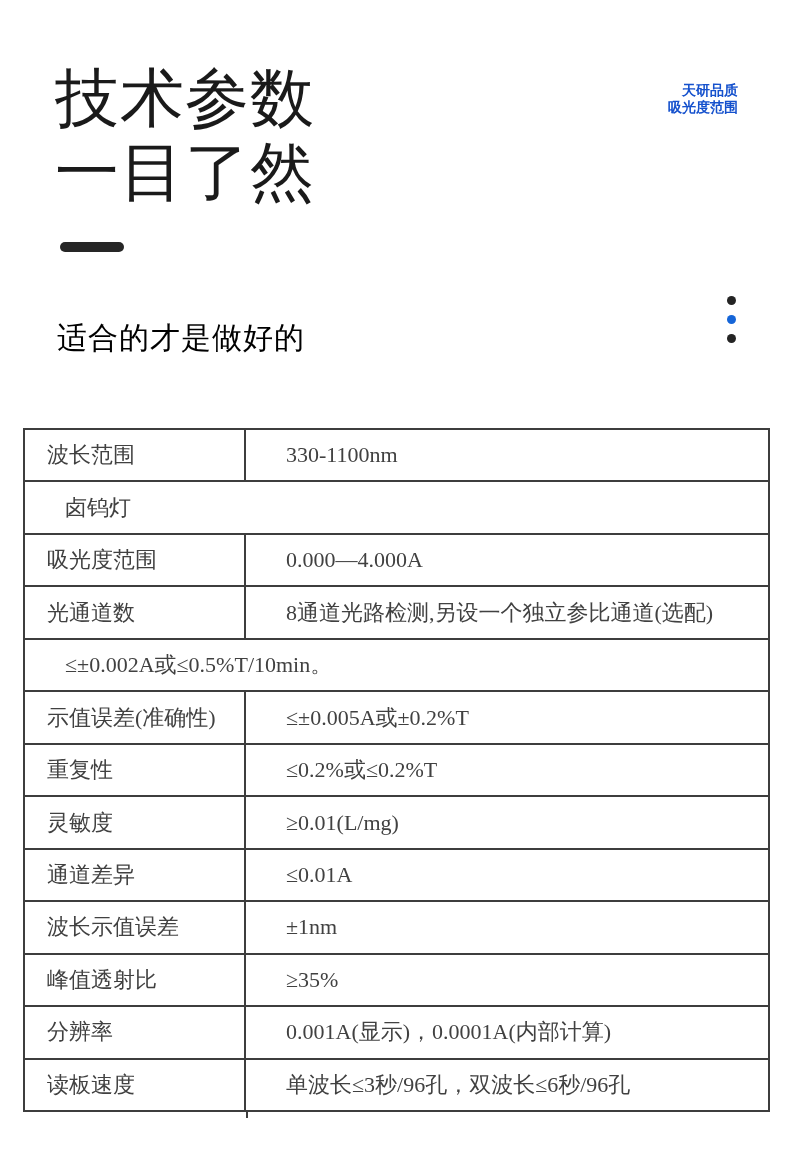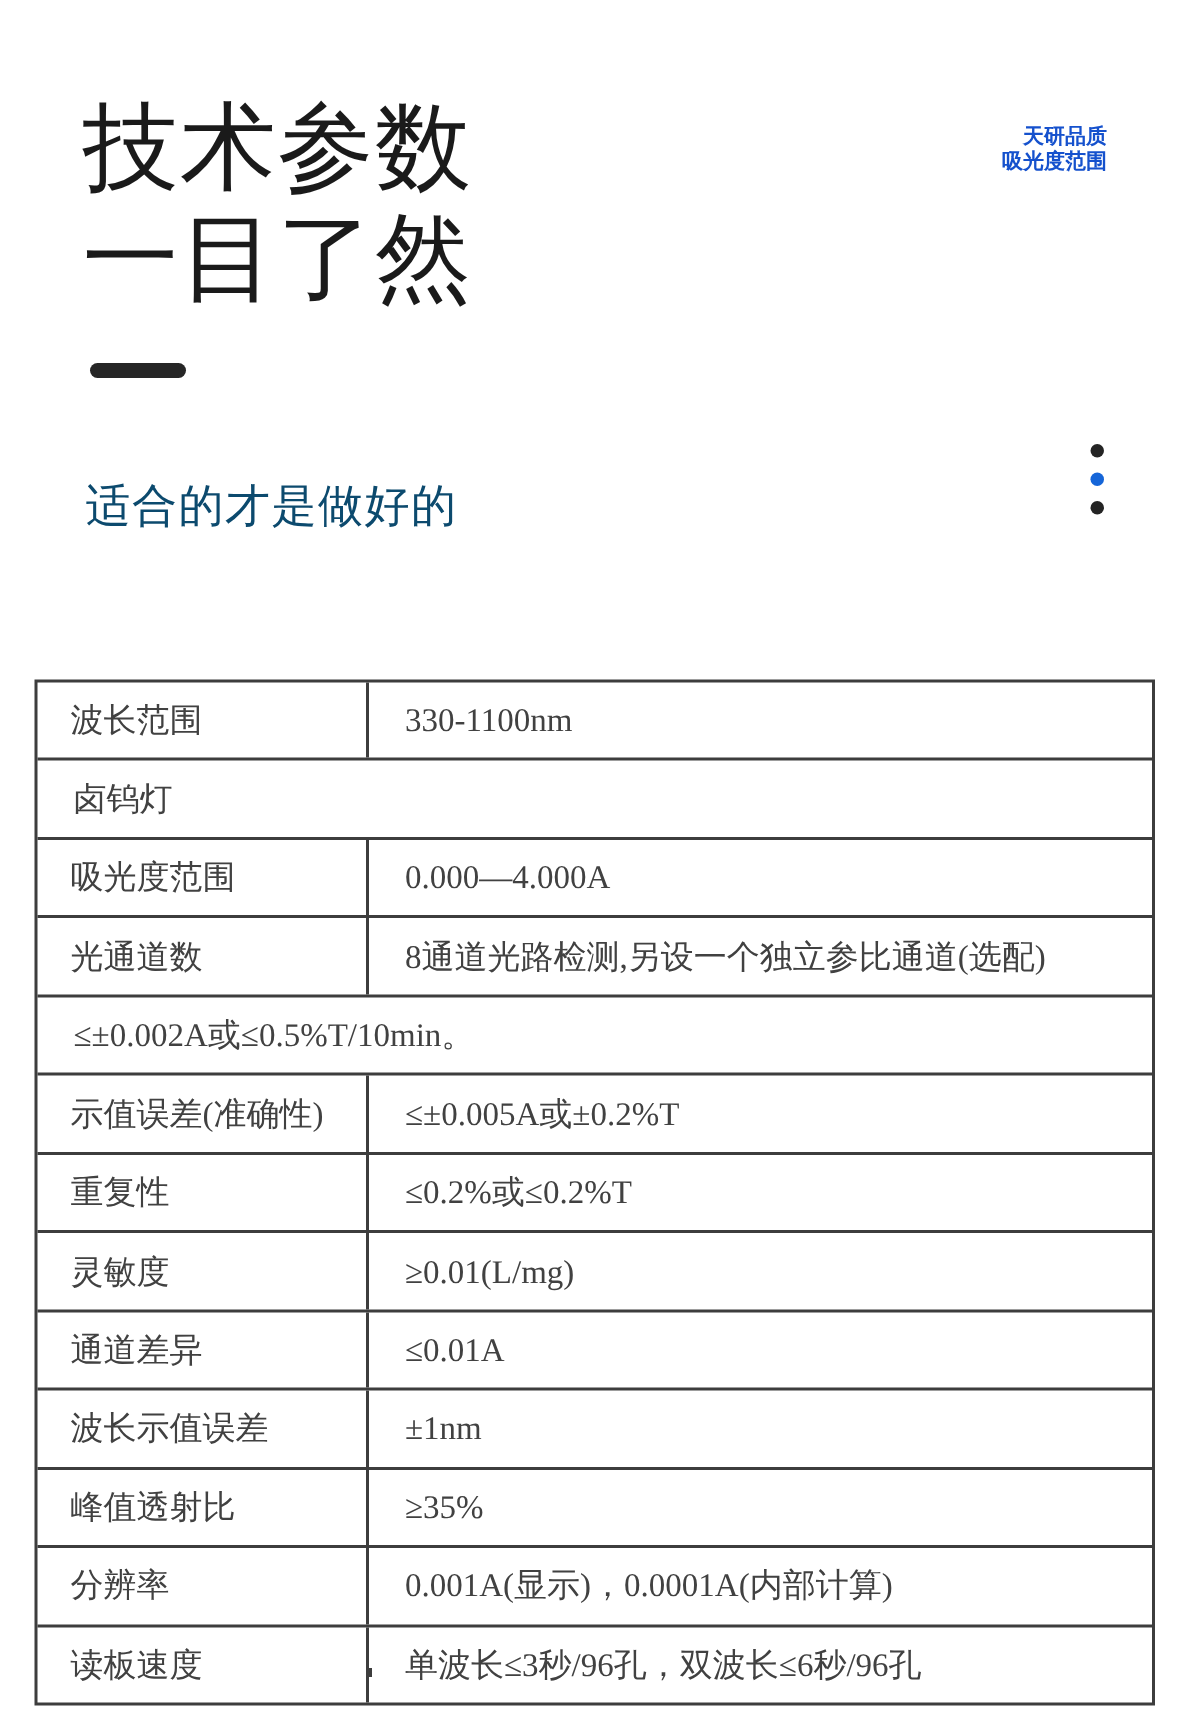--- a/index.html
+++ b/index.html
@@ -25,60 +25,59 @@
     color: #1551cd; text-align: right; white-space: nowrap;
   }
   .title-dash {
     position: absolute; left: 60px; top: 242px;
     width: 64px; height: 10px; border-radius: 5px;
     background: #262626;
   }
   .subtitle {
     position: absolute; left: 57px; top: 319px;
     font-size: 30px; line-height: 38px;
-    color: #0c4a6e; letter-spacing: 1px; white-space: nowrap;
+    color: #000000; letter-spacing: 1px; white-space: nowrap;
   }
 
   
   .dot-col {
     position: absolute; left: 727px; top: 296px;
     display: flex; flex-direction: column; gap: 10px;
   }
   .dot { width: 9px; height: 9px; border-radius: 50%; }
 
   
   .spec-table {
     position: absolute; left: 23px; top: 428px;
     width: 747px; height: 684px;
     box-sizing: border-box;
     border: 2px solid #3d3d3d;
     display: flex; flex-direction: column;
     background: #ffffff;
-    margin-top: 25px;
   }
   .spec-table .row {
     flex: 1 1 0;
     display: flex;
     border-top: 2px solid #3d3d3d;
   }
   .spec-table .row:first-child { border-top: none; }
   .cell {
     display: flex; align-items: center;
     font-size: 22px; color: #414141;
     white-space: nowrap; overflow: hidden;
   }
   .cell.label {
     width: 221px; flex: none;
     box-sizing: border-box;
     padding-left: 22px;
     border-right: 2px solid #3d3d3d;
   }
   .cell.value {
     flex: 1;
-    padding-left: 24px;
+    padding-left: 40px;
   }
   
   .divider-stub {
     position: absolute; left: 246px; top: 1112px;
     width: 2px; height: 6px; background: #3d3d3d;
   }
 </style>
 </head>
 <body>
 

